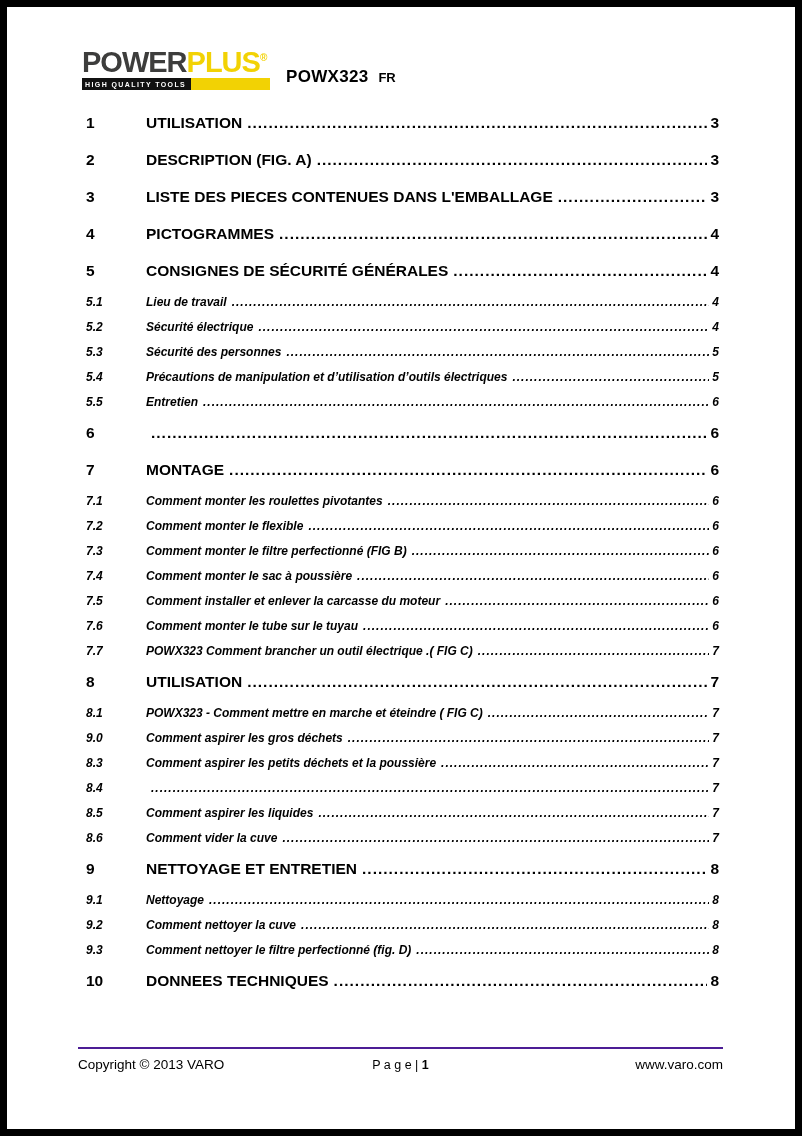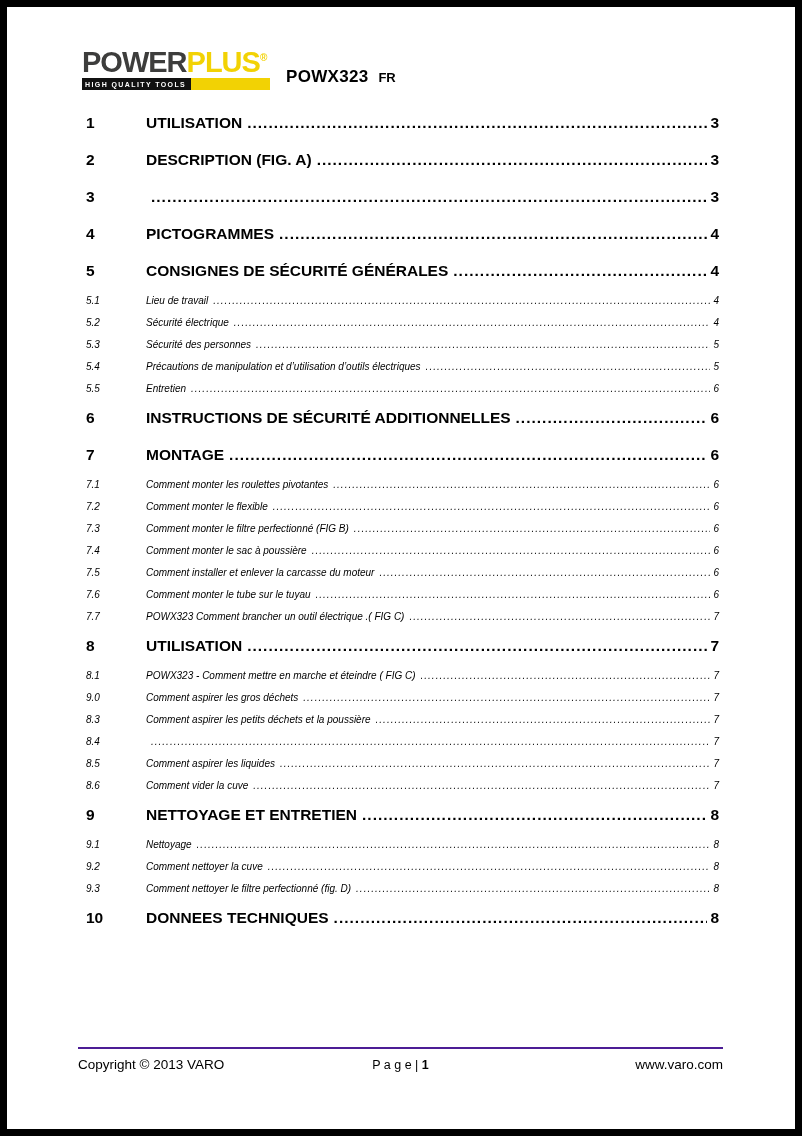--- a/index.html
+++ b/index.html
@@ -59,22 +59,22 @@
     display: flex;
     align-items: baseline;
     width: 100%;
   }
   .toc-row.level-1 {
     font-size: 15.5px;
     font-weight: bold;
     padding: 10px 0 9px 0;
   }
   .toc-row.level-2 {
-    font-size: 10px;
-    font-weight: normal;
+    font-size: 12px;
+    font-weight: bold;
     font-style: italic;
     padding: 6px 0 5px 0;
   }
   .toc-number { flex: none; width: 60px; }
   .toc-title  { flex: none; white-space: nowrap; }
   .toc-leader {
     flex: 1;
     min-width: 0;
     overflow: hidden;
     white-space: nowrap;
@@ -126,20 +126,21 @@
         <span class="toc-page">3</span>
       </div>
       <div class="toc-row level-1">
         <span class="toc-number">2</span>
         <span class="toc-title">DESCRIPTION (FIG. A)</span>
         <span class="toc-leader">............................................................................................................................................................................................................................................................................................................</span>
         <span class="toc-page">3</span>
       </div>
       <div class="toc-row level-1">
         <span class="toc-number">3</span>
+        <span class="toc-title">LISTE DES PIECES CONTENUES DANS L'EMBALLAGE</span>
         <span class="toc-leader">............................................................................................................................................................................................................................................................................................................</span>
         <span class="toc-page">3</span>
       </div>
       <div class="toc-row level-1">
         <span class="toc-number">4</span>
         <span class="toc-title">PICTOGRAMMES</span>
         <span class="toc-leader">............................................................................................................................................................................................................................................................................................................</span>
         <span class="toc-page">4</span>
       </div>
       <div class="toc-row level-1">
@@ -173,21 +174,20 @@
         <span class="toc-page">5</span>
       </div>
       <div class="toc-row level-2">
         <span class="toc-number">5.5</span>
         <span class="toc-title">Entretien</span>
         <span class="toc-leader">............................................................................................................................................................................................................................................................................................................</span>
         <span class="toc-page">6</span>
       </div>
       <div class="toc-row level-1">
         <span class="toc-number">6</span>
-        <span class="toc-title">INSTRUCTIONS DE SÉCURITÉ ADDITIONNELLES</span>
         <span class="toc-leader">............................................................................................................................................................................................................................................................................................................</span>
         <span class="toc-page">6</span>
       </div>
       <div class="toc-row level-1">
         <span class="toc-number">7</span>
         <span class="toc-title">MONTAGE</span>
         <span class="toc-leader">............................................................................................................................................................................................................................................................................................................</span>
         <span class="toc-page">6</span>
       </div>
       <div class="toc-row level-2">

